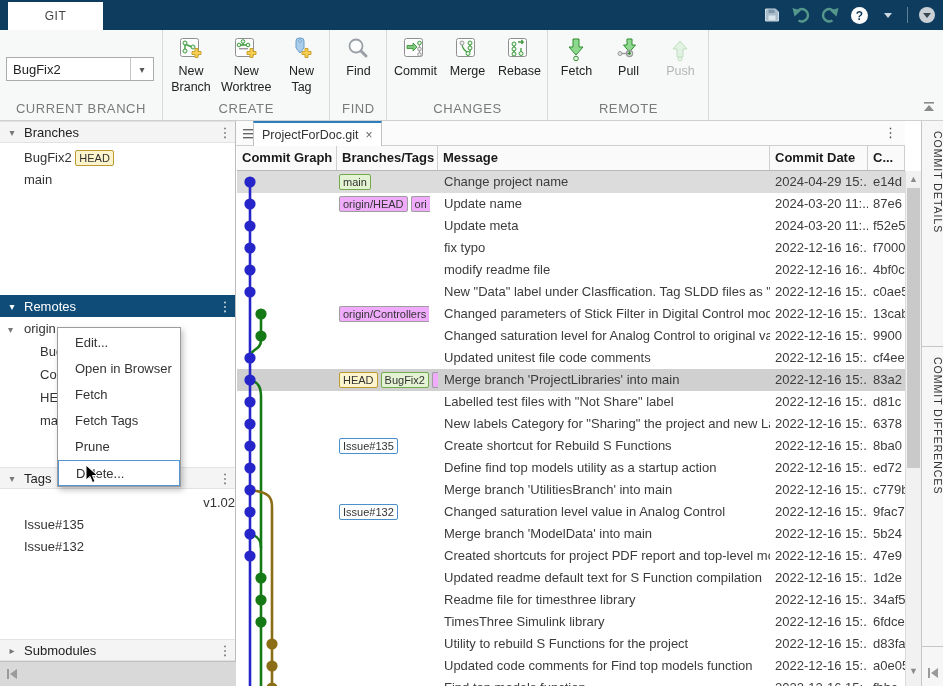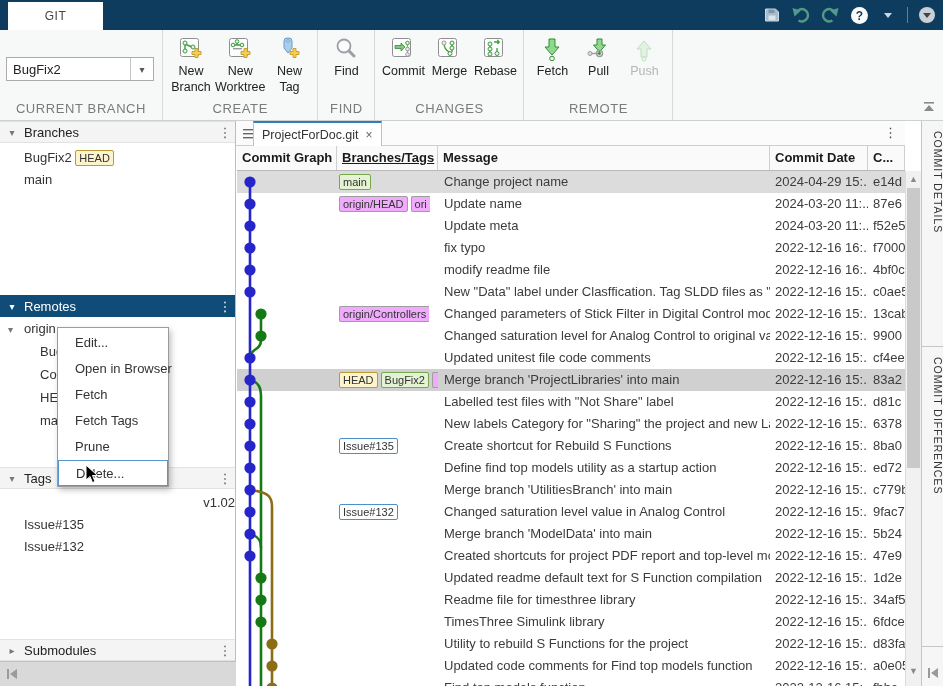--- a/index.html
+++ b/index.html
@@ -9,21 +9,21 @@
   
   #titlebar { position:absolute; left:0; top:0; width:943px; height:30px; background:var(--titlebar-bg,#0d3c5e); }
   #git-tab { position:absolute; left:8px; top:2px; width:95px; height:28px; background:#fff; text-align:center; line-height:28px; font-size:12px; color:#444; letter-spacing:.5px; }
   #titlebar-icons { position:absolute; right:6px; top:0; height:30px; display:flex; align-items:center; gap:9px; }
   .tbi { display:inline-flex; align-items:center; justify-content:center; width:20px; height:20px; }
   .tbi-divider { width:1px; height:16px; background:rgba(255,255,255,.35); }
 
   
   #toolbar { position:absolute; left:0; top:30px; width:943px; height:91px; background:#f7f8f8; border-bottom:1px solid #cfcfcf; display:flex; }
   .tb-section { display:flex; flex-direction:column; border-right:1px solid #d8d8d8; padding:0 6px; }
-  .tb-row { display:flex; gap:2px; }
+  .tb-row { display:flex; gap:8px; }
   .tb-btn { display:flex; flex-direction:column; align-items:center; padding-top:7px; min-width:44px; cursor:default; }
   .tb-btn .lbl { font-size:12.5px; line-height:14px; color:#222; text-align:center; margin-top:2px; }
   .tb-btn.disabled .lbl { color:#b5b5b5; }
   .tb-sec-label { margin-top:auto; text-align:center; font-size:13px; color:#7a7a7a; letter-spacing:.6px; padding-bottom:4px; }
   #combo-wrap { width:150px; padding-top:27px; }
   #branch-combo { width:148px; height:24px; background:#fff; border:1px solid #ababab; display:flex; align-items:center; }
   #branch-combo .val { flex:1; padding-left:6px; font-size:13px; color:#222; }
   #branch-combo .drop { width:23px; height:22px; border-left:1px solid #c6c6c6; display:flex; align-items:center; justify-content:center; color:#555; font-size:10px; }
   #toolbar-collapse { position:absolute; right:6px; bottom:6px; width:16px; height:14px; color:#8a8a8a; }
 
@@ -38,21 +38,21 @@
   .side-item { position:absolute; left:0; width:235px; height:22px; line-height:22px; color:#333; }
   .badge { display:inline-block; font-size:11px; line-height:14px; padding:0 3px; border-radius:2px; border:1px solid #999; background:#f1f1f1; color:#333; white-space:nowrap; }
   .badge.yellow { background:#fcf4cc; border-color:var(--head-border,#bb9a33); }
   .badge.green  { background:#e3f3d3; border-color:var(--branch-border,#74a94e); }
   .badge.gray   { background:#f0abfc; border-color:#9e9e9e; }
   .badge.issue  { background:#fdfefe; border-color:var(--issue-border,#4b8fcc); }
   .badge.clipped { border-right:none; border-radius:2px 0 0 2px;text-align:center; }
   #sidebar-bottom { position:absolute; left:0; top:661px; width:236px; height:25px; background:#d9d9d9; border-top:1px solid #c0c0c0; display:flex; align-items:center; padding-left:5px; }
 
   
-  #context-menu { position:absolute; left:57px; top:327px; width:112px; height:160px; background:#fff; border:1px solid #9b9b9b; box-shadow:2px 3px 6px rgba(0,0,0,.25); z-index:10; padding-top:2px; }
+  #context-menu { position:absolute; left:57px; top:327px; width:124px; height:160px; background:#fff; border:1px solid #9b9b9b; box-shadow:2px 3px 6px rgba(0,0,0,.25); z-index:10; padding-top:2px; }
   .menu-item { height:26px; line-height:25px; padding-left:17px; font-size:13px; color:#333; white-space:nowrap; }
   .menu-item.hl { border:1px solid #5596d2; background:#fff; }
   #mouse-cursor { position:absolute; left:84px; top:464px; z-index:20; }
 
   
   #tabstrip { position:absolute; left:236px; top:121px; width:669px; height:25px; background:#fbfbfb; border-bottom:1px solid #cfcfcf; }
   #tab-list-icon { position:absolute; left:6px; top:6px; }
   #doc-tab { position:absolute; left:17px; top:0; height:25px; background:#fff; border-top:2px solid var(--tab-accent,#2e7dbd); border-left:1px solid #c2c2c2; border-right:1px solid #c2c2c2; display:flex; align-items:center; padding:0 8px; font-size:12.5px; color:#333; }
   #doc-tab .close { margin-left:7px; color:#666; font-size:12px; }
   #table-kebab { position:absolute; right:8px; top:4px; color:#444; font-size:13px; }
@@ -365,21 +365,21 @@
   </span>
   <div id="doc-tab">
     <span>ProjectForDoc.git</span>
     <span class="close">×</span>
   </div>
   <span id="table-kebab">⋮</span>
 </div>
 
 <div id="table-header">
     <div class="hcell" style="width: 100px;">Commit Graph</div>
-    <div class="hcell" style="width: 101px; text-decoration: underline;">Branches/Tags</div>
+    <div class="hcell" style="width: 101px;">Branches/Tags</div>
     <div class="hcell" style="width: 332px;">Message</div>
     <div class="hcell" style="width: 98px;">Commit Date</div>
     <div class="hcell" style="width: 37px;">C...</div>
   </div>
 <div id="rows">
     <div class="trow sel-light">
       <div class="cell c-graph"></div>
       <div class="cell c-badges">
         <span class="badge green" style="">main</span>
       </div>

